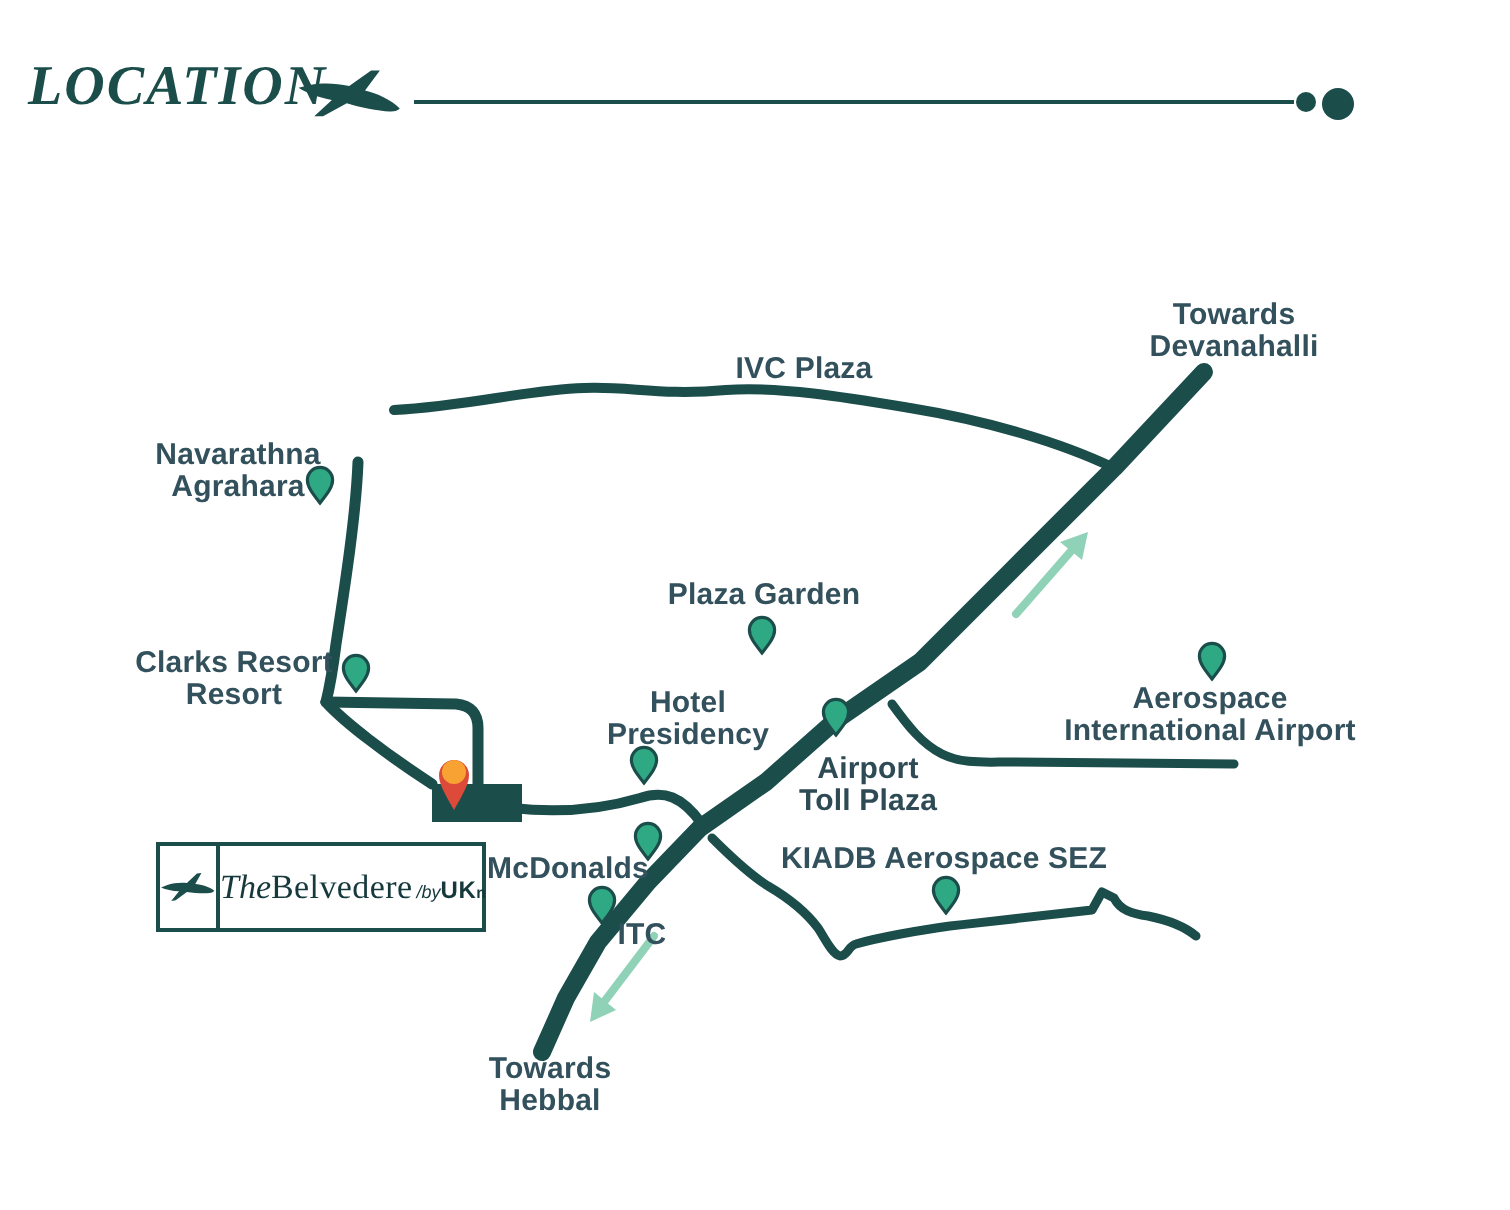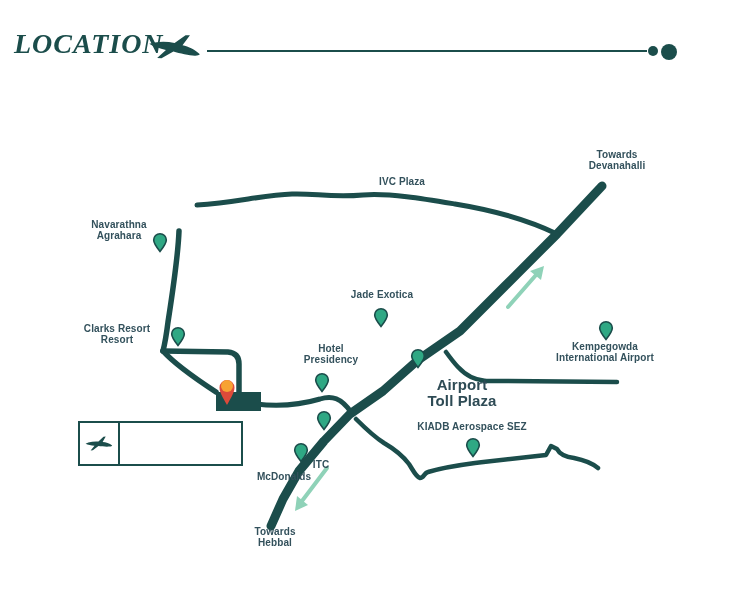--- a/index.html
+++ b/index.html
@@ -18,24 +18,24 @@
   .hdr-dot-s{position:absolute;left:648px;top:46px;width:10px;height:10px;border-radius:50%;background:#1b4d4b;}
   .hdr-dot-l{position:absolute;left:661px;top:44px;width:16px;height:16px;border-radius:50%;background:#1b4d4b;}
   
   .map-svg{position:absolute;left:0;top:0;}
   .road{stroke:#1b4d4b;fill:none;stroke-linecap:round;stroke-linejoin:round;}
   .arrow-line{stroke:#8fd2b8;fill:none;stroke-linecap:round;}
   .arrow-head{fill:#8fd2b8;stroke:none;}
   .pin{fill:#2fa884;stroke:#1b4d4b;stroke-width:1.6;}
   .map-label{
     position:absolute;transform:translateX(-50%);text-align:center;
-    white-space:pre-line;font-size:10px;font-weight:600;color:#33515c;
+    white-space:pre-line;font-size:15px;font-weight:600;color:#33515c;
     line-height:1.08;letter-spacing:0.1px;
   }
-  .map-label.big{font-size:15px;font-weight:700;color:#2e4b55;margin-left:28px;}
+  .map-label.big{font-size:15px;font-weight:700;color:#2e4b55;}
   
   .logo-box{
     position:absolute;left:78px;top:421px;width:161px;height:41px;
     border:2px solid #1b4d4b;display:flex;background:#ffffff;
   }
   .logo-left{width:38px;border-right:2px solid #1b4d4b;display:flex;align-items:center;justify-content:center;}
   .logo-right{flex:1;display:flex;align-items:baseline;justify-content:center;color:#16393c;white-space:nowrap;padding-top:11px;}
   .lt-the{font-family:"Liberation Serif", serif;font-style:italic;font-size:17px;}
   .lt-bel{font-family:"Liberation Serif", serif;font-size:17px;letter-spacing:0.2px;}
   .lt-by{font-size:9px;font-style:italic;margin-left:2px;}
@@ -109,34 +109,41 @@
     <path fill="#dd4a3a" d="M0,18 C-4.8,9.5 -7.5,5 -7.5,0.5 A7.5,7.5 0 1,1 7.5,0.5 C7.5,5 4.8,9.5 0,18 Z"></path>
     <circle cx="0" cy="-1" r="6" fill="#f7a233"></circle>
   </g>
 </svg>
 
 <div class="map-label" style="left:402px;top:177px;">IVC Plaza</div>
 <div class="map-label" style="left:617px;top:150px;">Towards
 Devanahalli</div>
 <div class="map-label" style="left:119px;top:220px;">Navarathna
 Agrahara</div>
-<div class="map-label" style="left:382px;top:290px;">Jade Exotica</div>
+<div class="map-label" style="left:382px;top:290px;">Plaza Garden</div>
 <div class="map-label" style="left:117px;top:324px;">Clarks Resort
 Resort</div>
-<div class="map-label" style="left:331px;top:344px;">Hotel
+<div class="map-label" style="left:344px;top:344px;">Hotel
 Presidency</div>
-<div class="map-label" style="left:605px;top:342px;">Kempegowda
+<div class="map-label" style="left:605px;top:342px;">Aerospace
 International Airport</div>
 <div class="map-label big" style="left:434px;top:377px;">Airport
 Toll Plaza</div>
 <div class="map-label" style="left:472px;top:422px;">KIADB Aerospace SEZ</div>
-<div class="map-label" style="left:284px;top:427px;margin-top:45px;">McDonalds</div>
+<div class="map-label" style="left:284px;top:427px;">McDonalds</div>
 <div class="map-label" style="left:285px;top:460px;margin-left:36px;">ITC</div>
 <div class="map-label" style="left:275px;top:527px;">Towards
 Hebbal</div>
 
 <div class="logo-box">
   <div class="logo-left">
     <svg width="28" height="20" viewBox="0 0 100 70">
       <path fill="#1b4d4b" d="M97,40 C88,33 74,29 63,28 L74,8 L66,9 L48,26 C36,25 24,26 12,30 L2,34 C10,38 22,40 34,41 L20,58 L28,57 L48,42 C60,44 78,45 88,44 C93,43.5 95.5,42 97,40 Z"></path>
     </svg>
   </div>
+  <div class="logo-right">
+    <span class="lt-the">The</span>
+      <span class="lt-bel">Belvedere</span>
+      <span class="lt-by">/by</span>
+      <span class="lt-uk">UK</span>
+      <sup class="lt-sup">n</sup>
+  </div>
 </div>
 
 </body></html>

